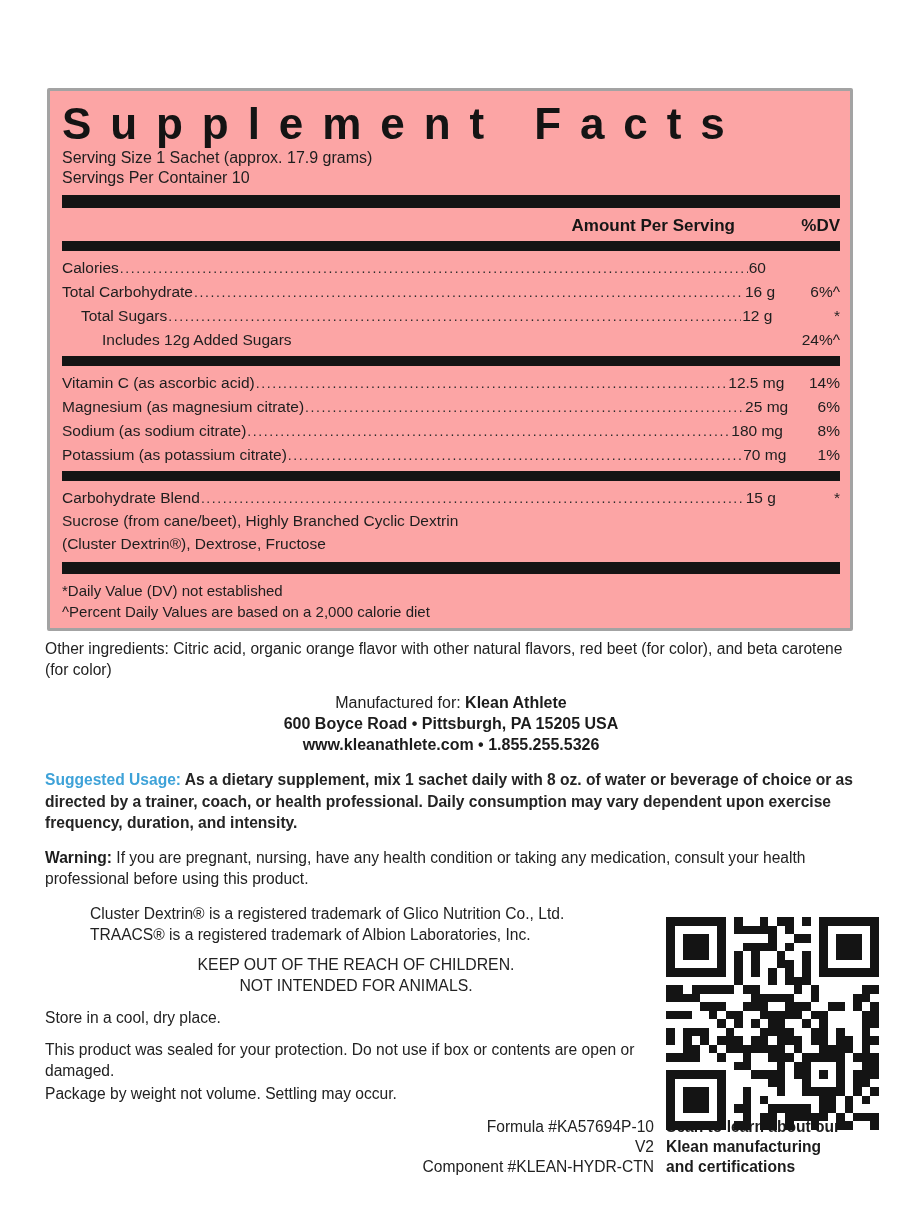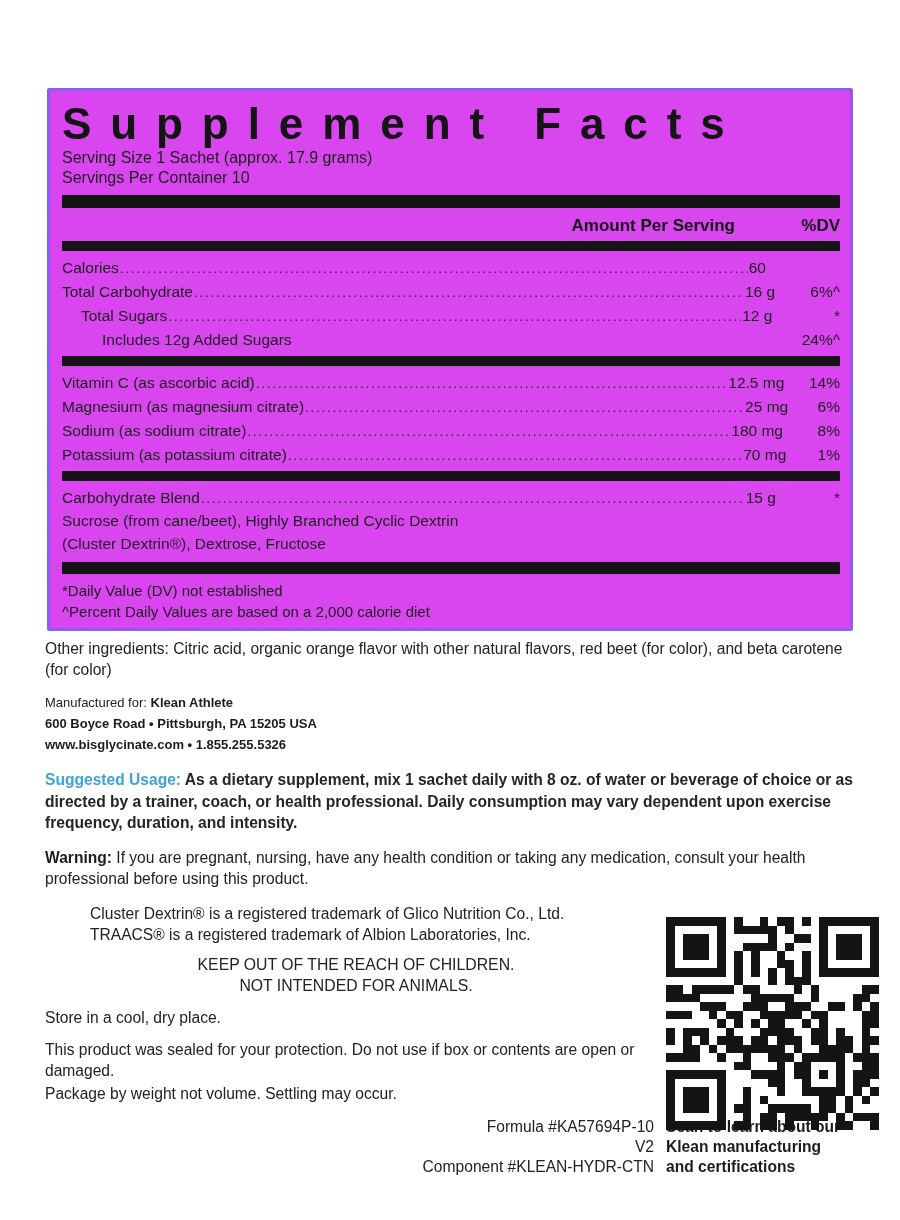--- a/index.html
+++ b/index.html
@@ -9,22 +9,22 @@
     font-family:"Liberation Sans", sans-serif;
     color:#212121;
     position:relative;
     overflow:hidden;
   }
   .page { position:relative; width:900px; height:1220px; }
 
   
   .facts-box {
     position:absolute; left:47px; top:88px; width:806px;
-    border:3px solid #8b5cf6; border-radius:2px;
-    background:#d946ef;
+    border:3px solid #a3a3a3; border-radius:2px;
+    background:#fca5a5;
     padding:6px 10px 6px 12px;
   }
   .sf-title {
     font-size:44px; font-weight:bold; color:#141414;
     letter-spacing:0.43em; white-space:nowrap; overflow:hidden;
     line-height:1.12; margin-top:2px;
   }
   .serving-line { font-size:16px; line-height:20px; color:#1e1e1e; }
   .bar { background:#141414; }
   .bar-lg { height:13px; margin:7px 0 5px 0; }
@@ -57,21 +57,21 @@
   .nrow .dv { width:105px; text-align:right; white-space:nowrap; }
   .ind1 { padding-left:19px; }
   .ind2 { padding-left:40px; }
 
   .blend-desc { font-size:15.5px; line-height:22.5px; color:#1e1e1e; }
   .footnote { font-size:15px; line-height:21px; color:#1e1e1e; }
 
   
   .lower { position:absolute; left:45px; top:638px; width:812px; }
   .para { font-size:15.6px; line-height:21px; color:#222; }
-  .mfg { text-align:left; margin-top:12px; font-size:13px; line-height:21px; }
+  .mfg { text-align:center; margin-top:12px; font-size:16px; line-height:21px; }
   .mfg .bold, .bold { font-weight:bold; color:#1c1c1c; }
   .suggested { margin-top:14px; font-weight:bold; color:#252525; line-height:21.5px; }
   .suggested .usage-label { color:#3ea2d8; font-weight:bold; }
   .warning { margin-top:13px; }
   .bottom-area { position:relative; margin-top:14px; }
   .left-col { width:622px; }
   .tm-line { font-size:15.6px; line-height:21px; color:#222;margin-left:45px; }
   .keepout { text-align:center; font-size:15.8px; line-height:21px; margin-top:9px; color:#222; }
   .store { margin-top:11px; }
   .sealed { margin-top:11px; }
@@ -168,21 +168,21 @@
     <div class="footnote">*Daily Value (DV) not established</div>
     <div class="footnote">^Percent Daily Values are based on a 2,000 calorie diet</div>
   </div>
 
   <div class="lower">
     <div class="para">Other ingredients: Citric acid, organic orange flavor with other natural flavors, red beet (for color), and beta carotene (for color)</div>
 
     <div class="mfg">
       <div><span>Manufactured for: </span><span class="bold">Klean Athlete</span></div>
       <div class="bold">600 Boyce Road • Pittsburgh, PA 15205 USA</div>
-      <div class="bold">www.bisglycinate.com • 1.855.255.5326</div>
+      <div class="bold">www.kleanathlete.com • 1.855.255.5326</div>
     </div>
 
     <div class="para suggested"><span class="usage-label">Suggested Usage: </span><span>As a dietary supplement, mix 1 sachet daily with 8 oz. of water or beverage of choice or as directed by a trainer, coach, or health professional. Daily consumption may vary dependent upon exercise frequency, duration, and intensity.</span></div>
 
     <div class="para warning"><span class="bold">Warning: </span><span>If you are pregnant, nursing, have any health condition or taking any medication, consult your health professional before using this product.</span></div>
 
     <div class="bottom-area">
       <div class="left-col">
         <div class="tm-line">Cluster Dextrin® is a registered trademark of Glico Nutrition Co., Ltd.</div>
         <div class="tm-line">TRAACS® is a registered trademark of Albion Laboratories, Inc.</div>

